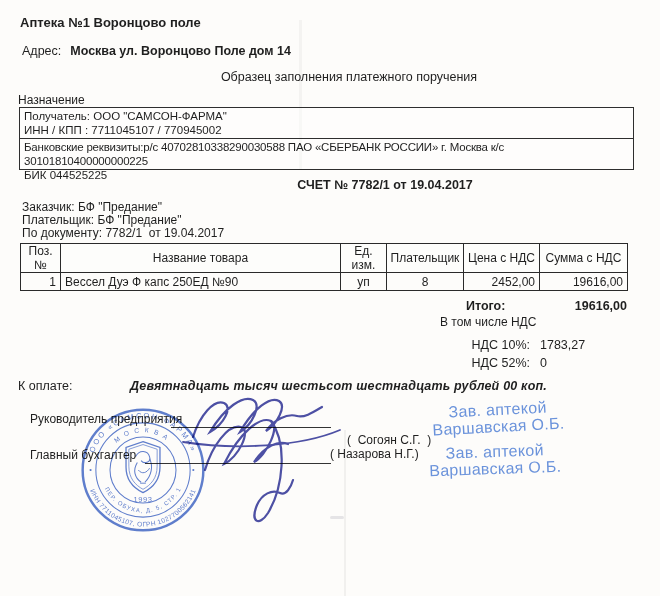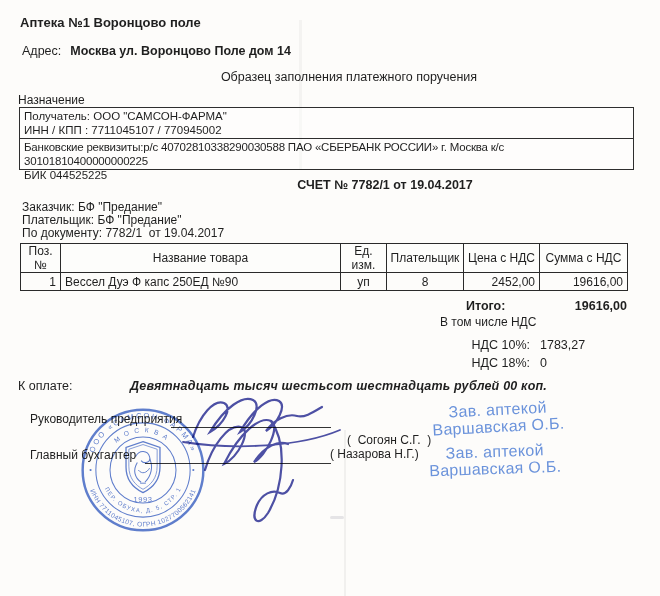--- a/index.html
+++ b/index.html
@@ -129,21 +129,21 @@
       </tr>
     </tbody>
   </table>
 
   <div class="abs total-label">Итого:</div>
   <div class="abs total-value">19616,00</div>
 
   <div class="abs vat-title">В том числе НДС</div>
   <div class="abs vat-label vat-r1">НДС 10%:</div>
   <div class="abs vat-value vat-r1">1783,27</div>
-  <div class="abs vat-label vat-r2">НДС 18%:</div>
+  <div class="abs vat-label vat-r2">НДС 52%:</div>
   <div class="abs vat-value vat-r2">0</div>
 
   <div class="abs pay-label">К оплате:</div>
   <div class="abs pay-words">Девятнадцать тысяч шестьсот шестнадцать рублей 00 коп.</div>
 
   <div class="abs sig-label sig-label1">Руководитель предприятия</div>
   <div class="abs sig-line sig-line1"></div>
   <div class="abs sig-name sig-name1 pre">(  Согоян С.Г.  )</div>
 
   <div class="abs sig-label sig-label2">Главный бухгалтер</div>

